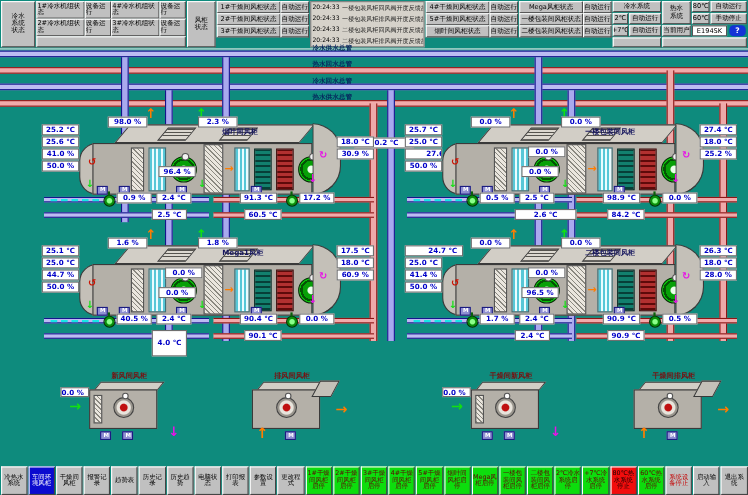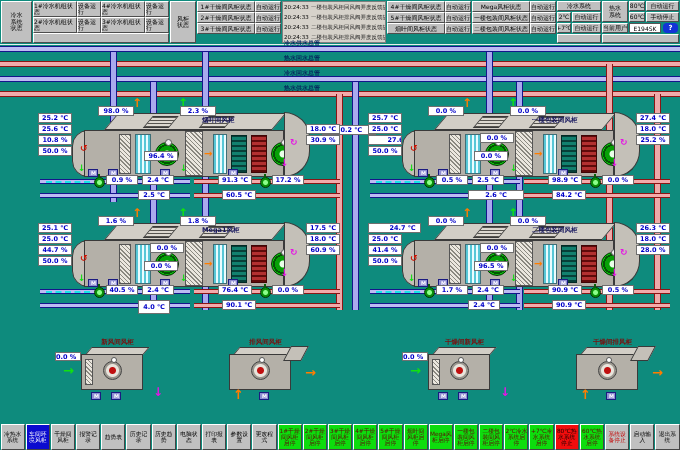--- a/index.html
+++ b/index.html
@@ -277,21 +277,21 @@
 
         <div class="ulabel" style="left:170px;top:16px;width:78px;">烟叶间风柜</div>
 
         <div class="vbox" style="left:66px;top:6px;width:36px;height:10px;">98.0 %</div>
         <div class="vbox" style="left:148px;top:6px;width:36px;height:10px;">2.3 %</div>
 
         <div class="vbox" style="left:112px;top:51px;width:34px;height:10px;">96.4 %</div>
 
         <div class="vbox" style="left:6px;top:13px;width:34px;height:10px;">25.2 ℃</div>
         <div class="vbox" style="left:6px;top:24px;width:34px;height:10px;">25.6 ℃</div>
-        <div class="vbox" style="left:6px;top:35px;width:34px;height:10px;">10.8 %</div>
+        <div class="vbox" style="left:6px;top:35px;width:34px;height:10px;">41.0 %</div>
         <div class="vbox" style="left:6px;top:46px;width:34px;height:10px;">50.0 %</div>
 
         <div class="vbox" style="left:274px;top:25px;width:54px;height:10px;margin-left:16px;">30.2 ℃</div>
         <div class="vbox" style="left:274px;top:24px;width:34px;height:10px;">18.0 ℃</div>
         <div class="vbox" style="left:274px;top:35px;width:34px;height:10px;">30.9 %</div>
 
         <div class="mbox" style="left:56px;top:69px;"></div>
         <div class="mbox" style="left:76px;top:69px;"></div>
         <div class="mbox" style="left:128px;top:69px;"></div>
         <div class="mbox" style="left:196px;top:69px;"></div>
@@ -425,22 +425,22 @@
         <div class="mbox" style="left:76px;top:69px;"></div>
         <div class="mbox" style="left:128px;top:69px;"></div>
         <div class="mbox" style="left:196px;top:69px;"></div>
         <span class="txt-ar" style="left:46px;top:64px;color:#12e012;font-size:9px;">↓</span>
         <span class="txt-ar" style="left:148px;top:64px;color:#12e012;font-size:9px;">↓</span>
         <span class="txt-ar" style="left:248px;top:58px;color:#e613e6;font-size:10px;">↓</span>
 
         <div class="valve" style="left:62px;top:77px;"></div>
         <div class="vbox" style="left:74px;top:75px;width:32px;height:10px;">40.5 %</div>
         <div class="vbox" style="left:110px;top:75px;width:32px;height:10px;">2.4 ℃</div>
-        <div class="vbox" style="left:106px;top:90px;width:32px;height:14px;">4.0 ℃</div>
-        <div class="vbox" style="left:186px;top:75px;width:34px;height:10px;">76.4 ℃</div>
+        <div class="vbox" style="left:106px;top:90px;width:32px;height:24px;">4.0 ℃</div>
+        <div class="vbox" style="left:186px;top:75px;width:34px;height:10px;">90.4 ℃</div>
         <div class="valve" style="left:228px;top:77px;"></div>
         <div class="vbox" style="left:240px;top:75px;width:32px;height:10px;">0.0 %</div>
         <div class="vbox" style="left:190px;top:90px;width:34px;height:10px;">90.1 ℃</div>
       </div>
 
       <div class="ahu" style="left: 362px; top: 210px;">
 
         <div class="ph cold" style="left:8px;top:79px;width:150px;"></div>
         <div class="ph cold" style="left:8px;top:93px;width:150px;"></div>
         <div class="ph hot" style="left:162px;top:79px;width:146px;"></div>

